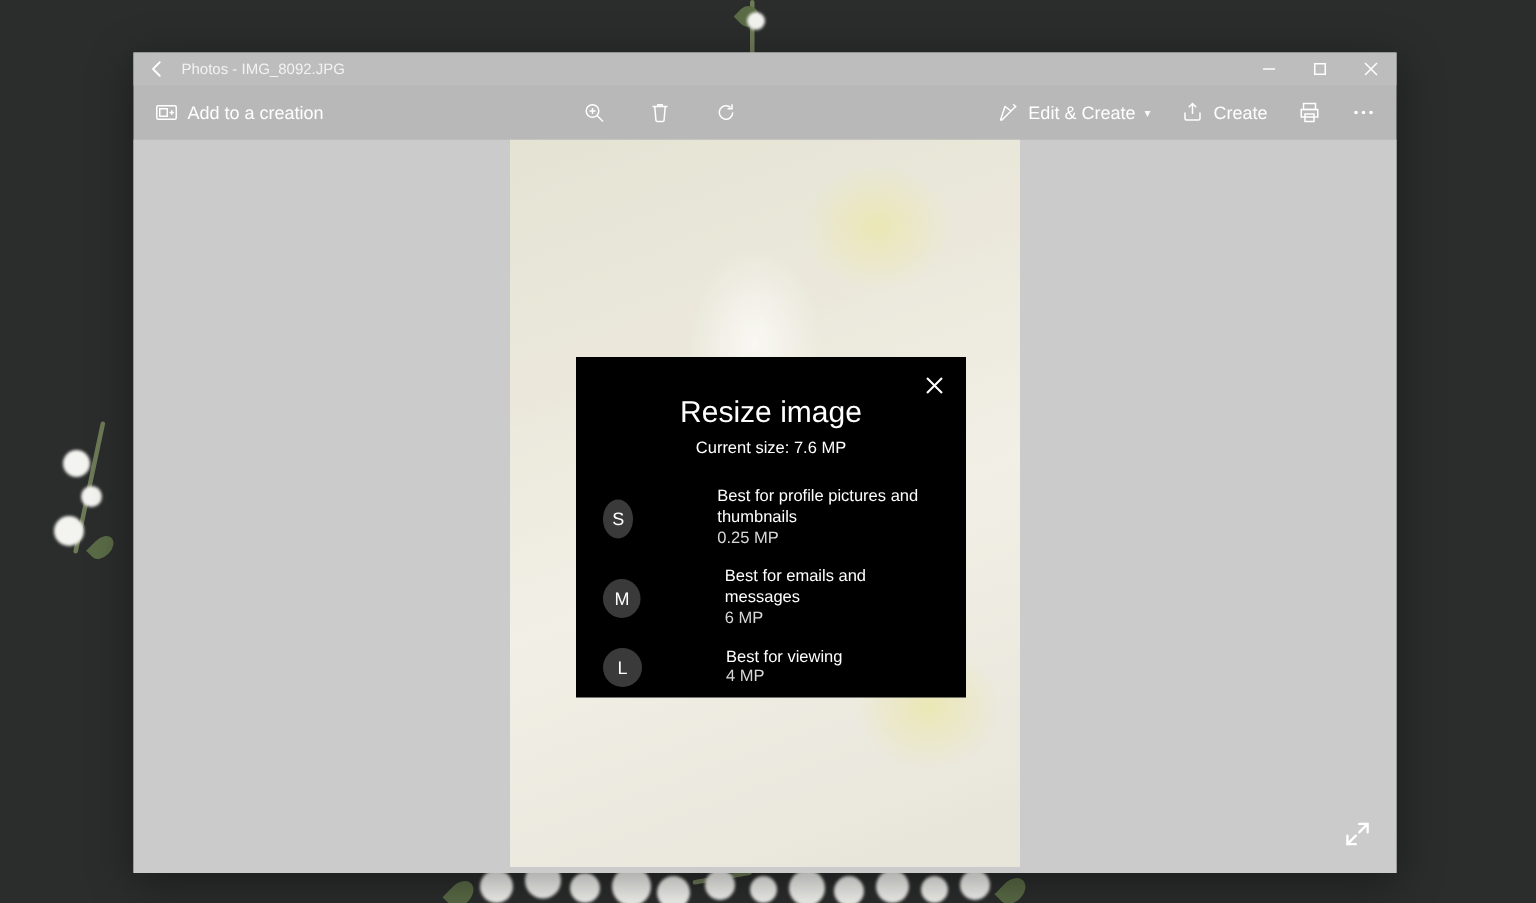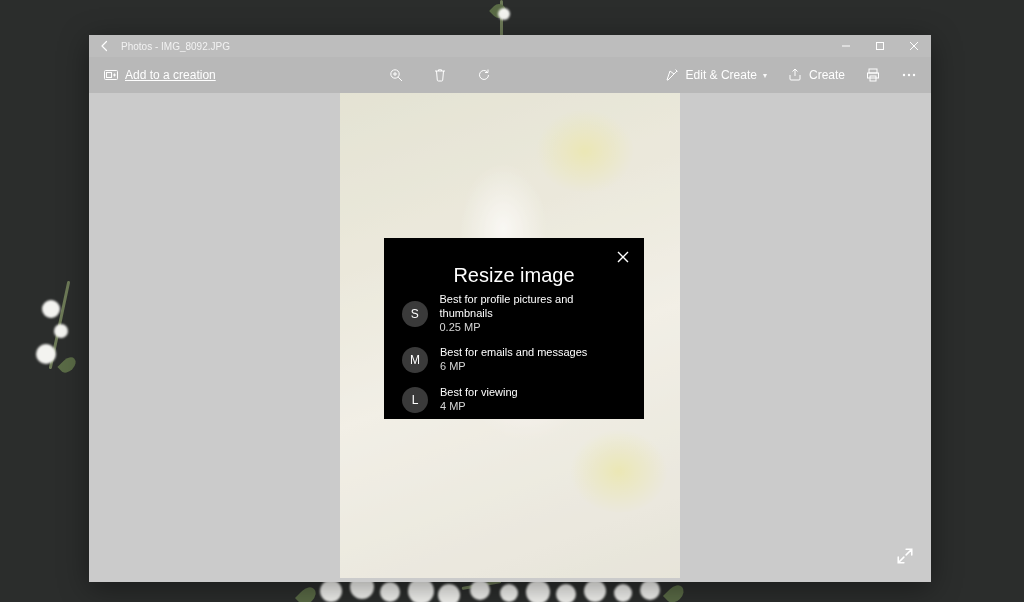--- a/index.html
+++ b/index.html
@@ -46,21 +46,21 @@
   }
 
   
   .toolbar {
     height: 36px;
     display: flex; align-items: center;
     padding: 0 6px;
     font-size: 12px;
   }
   .tb-left, .tb-center, .tb-right { display:flex; align-items:center; gap: 2px; }
-  .tb-left { flex:0 0 auto;text-decoration:underline; }
+  .tb-left { flex:0 0 auto; }
   .tb-center { flex:1; justify-content:center; gap: 12px; }
   .tb-right { flex:0 0 auto; gap: 4px; }
   .tb-item {
     display:flex; align-items:center; gap:6px;
     padding: 6px 8px; color:#fff; border-radius:0;
     cursor: default;
   }
   .ico { width:16px; height:16px; display:inline-flex; justify-content:center; align-items:center; }
   .chev { font-size:8px; opacity:.9; }
 
@@ -122,21 +122,21 @@
   .opt {
     display:flex; align-items:center; gap:12px;
     padding: 6px 0;
   }
   .opt .badge {
     width:26px; height:26px; border-radius:50%;
     background:#3a3a3a; color:#fff;
     display:flex; justify-content:center; align-items:center;
     font-size:12px;
   }
-  .opt .texts { line-height:1.25; }
+  .opt .texts { line-height:1.25;margin-left:44px; }
   .opt .label { font-size:11px; }
   .opt .mp { font-size:11px; color:#d7d7d7; }
 
   svg { display:block; }
 </style>
 </head>
 <body>
 
 <div class="stem" style="left:500px; top:0; height:40px;"></div>
 <div class="leaf" style="left:492px; top:4px; width:14px; height:14px;"></div>
@@ -283,20 +283,21 @@
 
     <div class="dim-overlay" style="z-index: 5;"></div>
 
     <div class="dialog" style="z-index: 10;">
       <div class="dlg-close">
         <svg width="12" height="12" viewBox="0 0 12 12">
             <path d="M1 1l10 10M11 1 1 11" stroke="#fff" stroke-width="1.4"></path>
           </svg>
       </div>
       <div class="dlg-title">Resize image</div>
+      <div class="dlg-sub">Current size: 7.6 MP</div>
 
       <div class="opt">
         <div class="badge">S</div>
         <div class="texts">
           <div class="label">Best for profile pictures and thumbnails</div>
           <div class="mp">0.25 MP</div>
         </div>
       </div>
       <div class="opt">
         <div class="badge">M</div>

